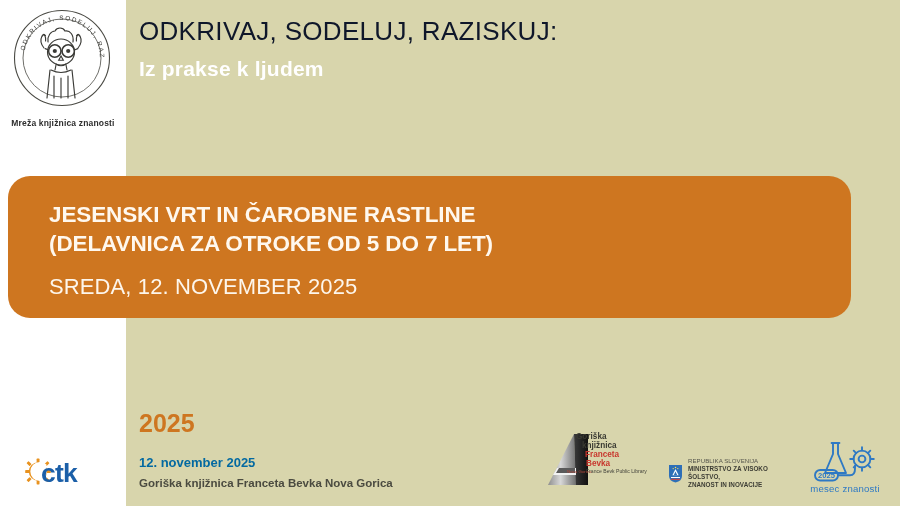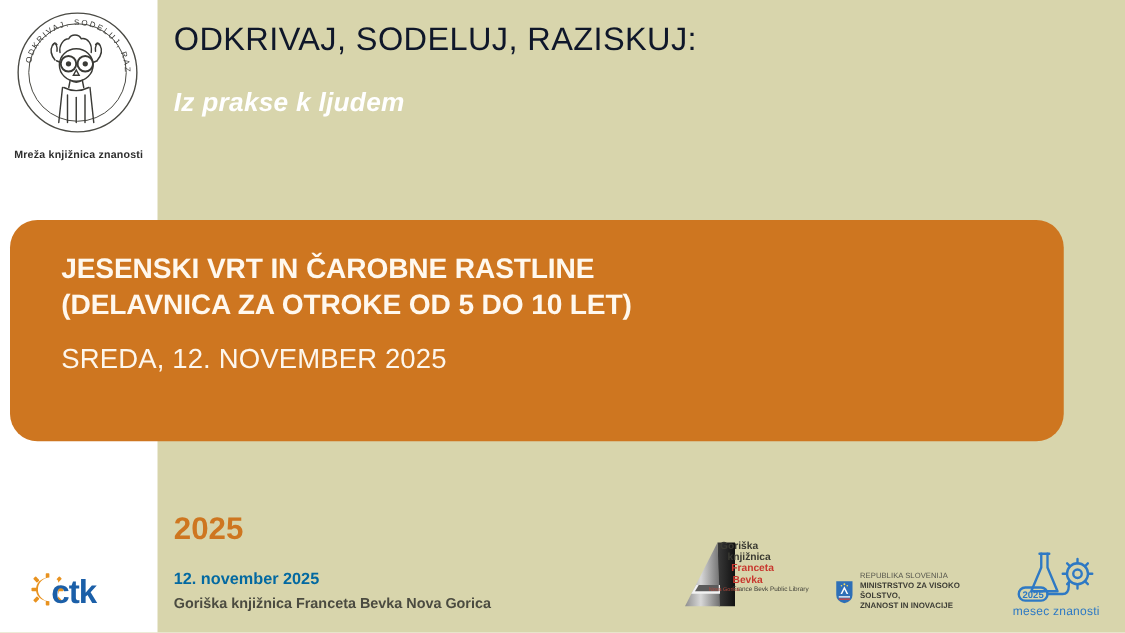--- a/index.html
+++ b/index.html
@@ -45,33 +45,32 @@
   }
   #header-title {
     font-size: 26px;
     font-weight: normal;
     color: #0f172a;
     letter-spacing: 0.012em;
     line-height: 1.12;
     white-space: nowrap;
   }
   #header-subtitle {
-    margin-top: 25px;
+    margin-top: 11px;
     font-size: 21px;
     font-weight: bold;
     color: #FFFFFF;
     letter-spacing: 0.01em;
     white-space: nowrap;
-    font-style: italic;
   }
   
   #event-card {
     position: absolute;
     left: 8px; top: 176px;
-    width: 843px; height: 177px;
+    width: 843px; height: 142px;
     background: #CE7620;
     border-radius: 22px;
   }
   #event-inner {
     position: absolute;
     left: 41px; top: 24px;
     right: 20px;
   }
   .event-heading {
     font-size: 22.5px;
@@ -210,21 +209,21 @@
   <div id="network-logo-caption">Mreža knjižnica znanosti</div>
 
   <div id="header-block">
     <div id="header-title">ODKRIVAJ, SODELUJ, RAZISKUJ:</div>
     <div id="header-subtitle">Iz prakse k ljudem</div>
   </div>
 
   <div id="event-card">
     <div id="event-inner">
       <div class="event-heading">JESENSKI VRT IN ČAROBNE RASTLINE</div>
-      <div class="event-heading">(DELAVNICA ZA OTROKE OD 5 DO 10 LET)</div>
+      <div class="event-heading">(DELAVNICA ZA OTROKE OD 5 DO 7 LET)</div>
       <div id="event-datetime">
         <div class="event-date-line">SREDA, 12. NOVEMBER 2025</div>
       </div>
     </div>
   </div>
 
   <div id="footer-year">2025</div>
   <div id="footer-date">12. november 2025</div>
   <div id="footer-venue">Goriška knjižnica Franceta Bevka Nova Gorica</div>
 

